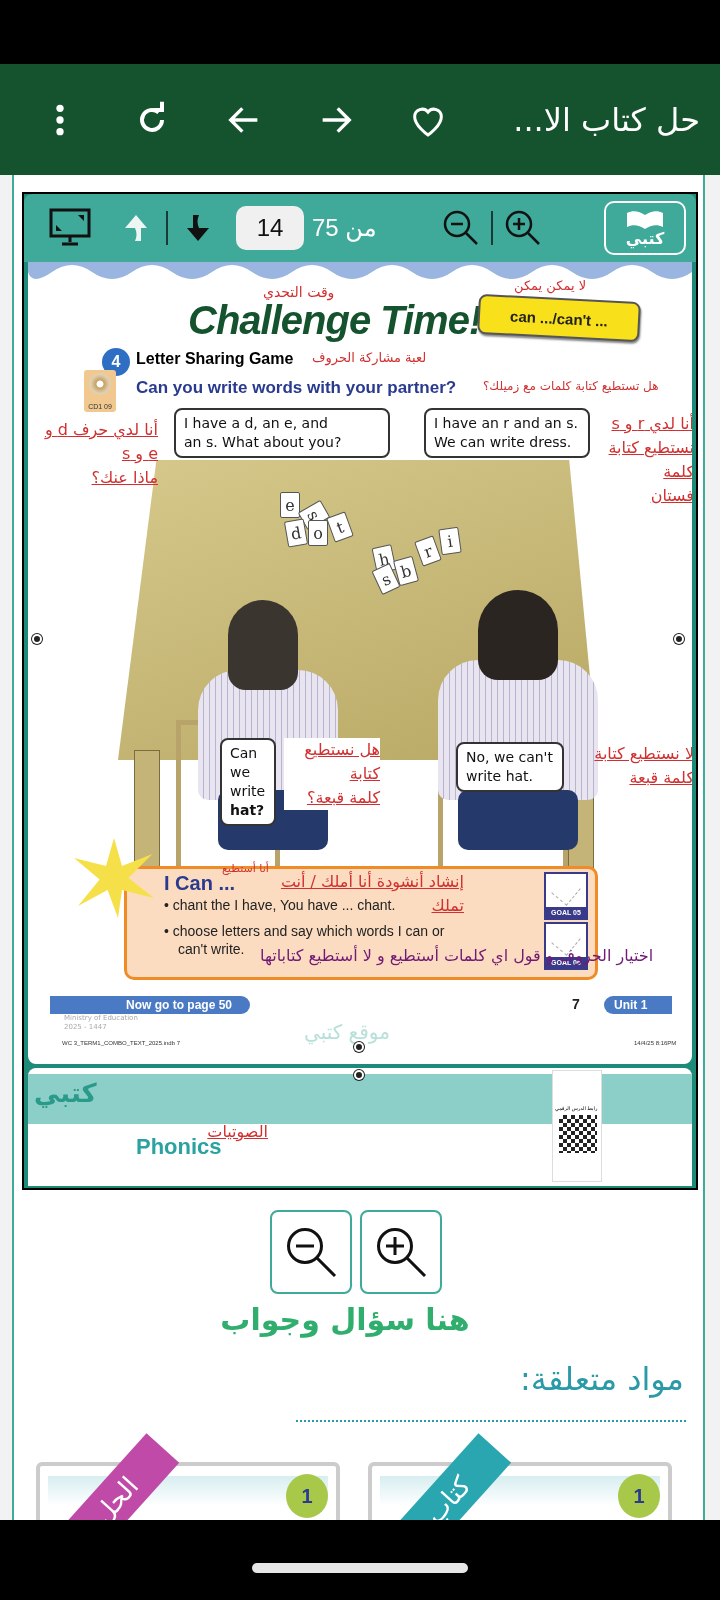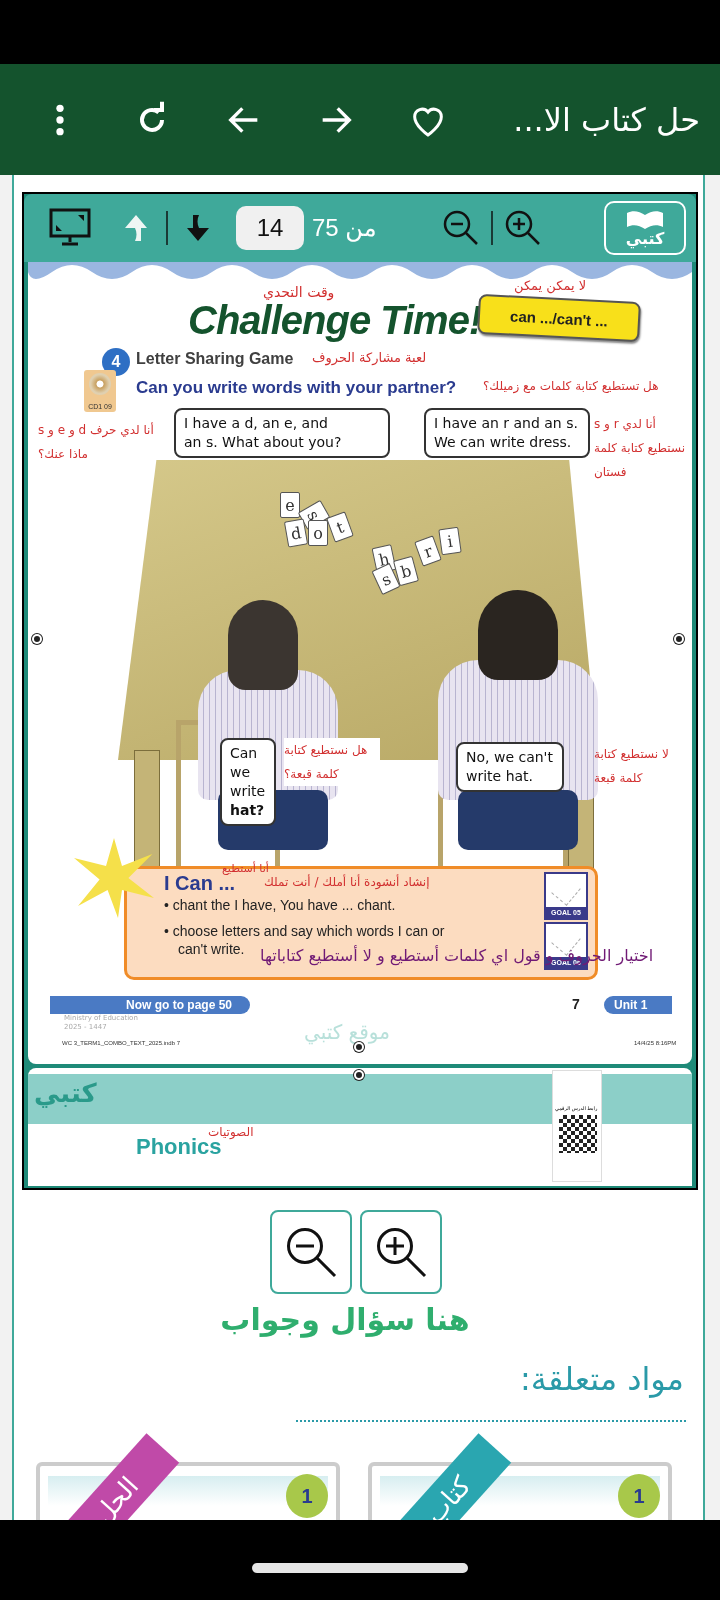--- a/index.html
+++ b/index.html
@@ -26,21 +26,21 @@
 
   .pdf-page { position: absolute; top: 68px; left: 4px; width: 664px; height: 802px; background: #fff; border-radius: 0 0 8px 8px; overflow: hidden; }
   .wave-top { position: absolute; top: 0; left: 0; width: 100%; height: 28px; }
 
   .challenge-ar { position: absolute; top: 22px; left: 235px; color: #d23030; font-size: 14px; }
   .challenge-title { position: absolute; top: 36px; left: 124px; font-size: 40px; font-weight: bold; font-style: italic; color: #14532d; font-family: "Liberation Sans", sans-serif; letter-spacing: -1px; margin-left: 36px; }
   .can-ar { position: absolute; top: 16px; left: 486px; color: #d23030; font-size: 13px; direction: rtl; text-align: right; }
   .can-box { position: absolute; top: 36px; left: 450px; width: 162px; height: 40px; background: #f8e01a; border: 2px solid #555; border-radius: 8px; transform: rotate(3deg); display: flex; align-items: center; justify-content: center; font-weight: bold; font-size: 15px; color: #222; font-family: "Liberation Sans", sans-serif; box-shadow: 1px 2px 2px #888; }
 
   .num-badge { position: absolute; top: 86px; left: 74px; width: 28px; height: 28px; border-radius: 50%; background: #2e6fc4; color: #fff; font-weight: bold; font-size: 16px; display: flex; align-items: center; justify-content: center; font-family: "Liberation Sans", sans-serif; }
-  .activity-title { position: absolute; top: 88px; left: 108px; color: #404040; font-size: 16px; font-weight: bold; font-family: "Liberation Sans", sans-serif; }
+  .activity-title { position: absolute; top: 88px; left: 108px; color: #000000; font-size: 16px; font-weight: bold; font-family: "Liberation Sans", sans-serif; }
   .activity-ar { position: absolute; top: 88px; left: 284px; color: #d23030; font-size: 13px; }
   .question { position: absolute; top: 116px; left: 108px; color: #2a3b8f; font-size: 17px; font-weight: bold; font-family: "Liberation Sans", sans-serif; }
   .question-ar { position: absolute; top: 117px; left: 455px; color: #d23030; font-size: 12px; direction: rtl; }
   .cd-icon { position: absolute; top: 108px; left: 56px; width: 32px; height: 42px; background: #f0c890; border-radius: 3px; }
   .cd-icon .disc { position: absolute; top: 3px; left: 5px; width: 22px; height: 22px; border-radius: 50%; background: radial-gradient(circle, #fff 20%, #c8a060 25%, #e0d0b0 60%); }
   .cd-icon .lbl { position: absolute; bottom: 2px; left: 0; width: 100%; font-size: 7px; text-align: center; color: #333; font-family: "Liberation Sans", sans-serif; }
 
   .scene { position: absolute; top: 158px; left: 30px; width: 600px; height: 560px; }
   .table { position: absolute; top: 40px; left: 60px; width: 480px; height: 300px; background: linear-gradient(160deg, #d5c88a, #b8a865); clip-path: polygon(8% 0, 94% 0, 100% 100%, 0 100%); }
   .table-leg { position: absolute; width: 26px; background: #c4b477; border: 1px solid #7c6e3c; }
@@ -49,21 +49,21 @@
   .girl .body { position: absolute; top: 70px; left: 0; width: 140px; height: 130px; background: repeating-linear-gradient(90deg, #e8e4f0 0 5px, #b8b4d0 5px 6px); border-radius: 40px 40px 10px 10px; }
   .girl .pants { position: absolute; top: 190px; left: 20px; width: 110px; height: 60px; background: #253a6a; border-radius: 10px; }
   .boy { position: absolute; top: 170px; left: 380px; width: 160px; height: 260px; }
   .boy .hair { position: absolute; top: 0; left: 40px; width: 80px; height: 90px; background: #2a2520; border-radius: 40px 40px 20px 20px; }
   .boy .body { position: absolute; top: 70px; left: 0; width: 160px; height: 140px; background: repeating-linear-gradient(90deg, #e8e4f0 0 5px, #b8b4d0 5px 6px); border-radius: 40px 40px 10px 10px; }
   .boy .pants { position: absolute; top: 200px; left: 20px; width: 120px; height: 60px; background: #253a6a; border-radius: 10px; }
   .chair { position: absolute; border: 5px solid #b8a46a; border-bottom: none; }
   .card { position: absolute; width: 20px; height: 26px; background: #fff; border: 1px solid #555; border-radius: 2px; font-family: "DejaVu Serif", serif; font-size: 16px; display: flex; align-items: center; justify-content: center; color: #333; }
 
   .bubble { position: absolute; background: #fff; border: 2px solid #333; border-radius: 8px; padding: 4px 8px; font-size: 14px; line-height: 19px; color: #111; font-family: "DejaVu Sans", sans-serif; }
-  .ar-red { position: absolute; color: #d23030; font-size: 12px; direction: rtl; text-align: left; line-height: 24px; }
+  .ar-red { position: absolute; color: #d23030; font-size: 16px; direction: rtl; text-align: right; line-height: 24px; text-decoration: underline; }
 
   .ican-box { position: absolute; top: 604px; left: 96px; width: 474px; height: 114px; background: #fcdcc0; border: 3px solid #f08c28; border-radius: 10px; }
   .star { position: absolute; top: 576px; left: 46px; width: 80px; height: 80px; background: #f5e04a; clip-path: polygon(50% 0, 60% 35%, 98% 20%, 68% 50%, 100% 75%, 60% 65%, 55% 100%, 42% 65%, 5% 85%, 32% 52%, 0 25%, 40% 35%); }
   .ican-title { position: absolute; top: 610px; left: 136px; font-size: 20px; font-weight: bold; color: #2a3b8f; font-family: "Liberation Sans", sans-serif; }
   .ican-ar1 { position: absolute; top: 600px; left: 194px; color: #d23030; font-size: 11px; }
   .ican-line { position: absolute; left: 136px; font-size: 14px; color: #222; font-family: "Liberation Sans", sans-serif; line-height: 18px; }
   .goal { position: absolute; left: 516px; width: 44px; height: 48px; background: #fff; border: 2px solid #3a3a8a; }
   .goal .lbl { position: absolute; bottom: 0; left: 0; width: 100%; height: 11px; background: #3a3a8a; color: #fff; font-size: 7px; font-weight: bold; text-align: center; line-height: 11px; font-family: "Liberation Sans", sans-serif; }
   .goal .tick { position: absolute; top: 6px; left: 10px; width: 20px; height: 22px; border-right: 1px dashed #aaa; border-bottom: 1px dashed #aaa; transform: rotate(40deg); }
 

